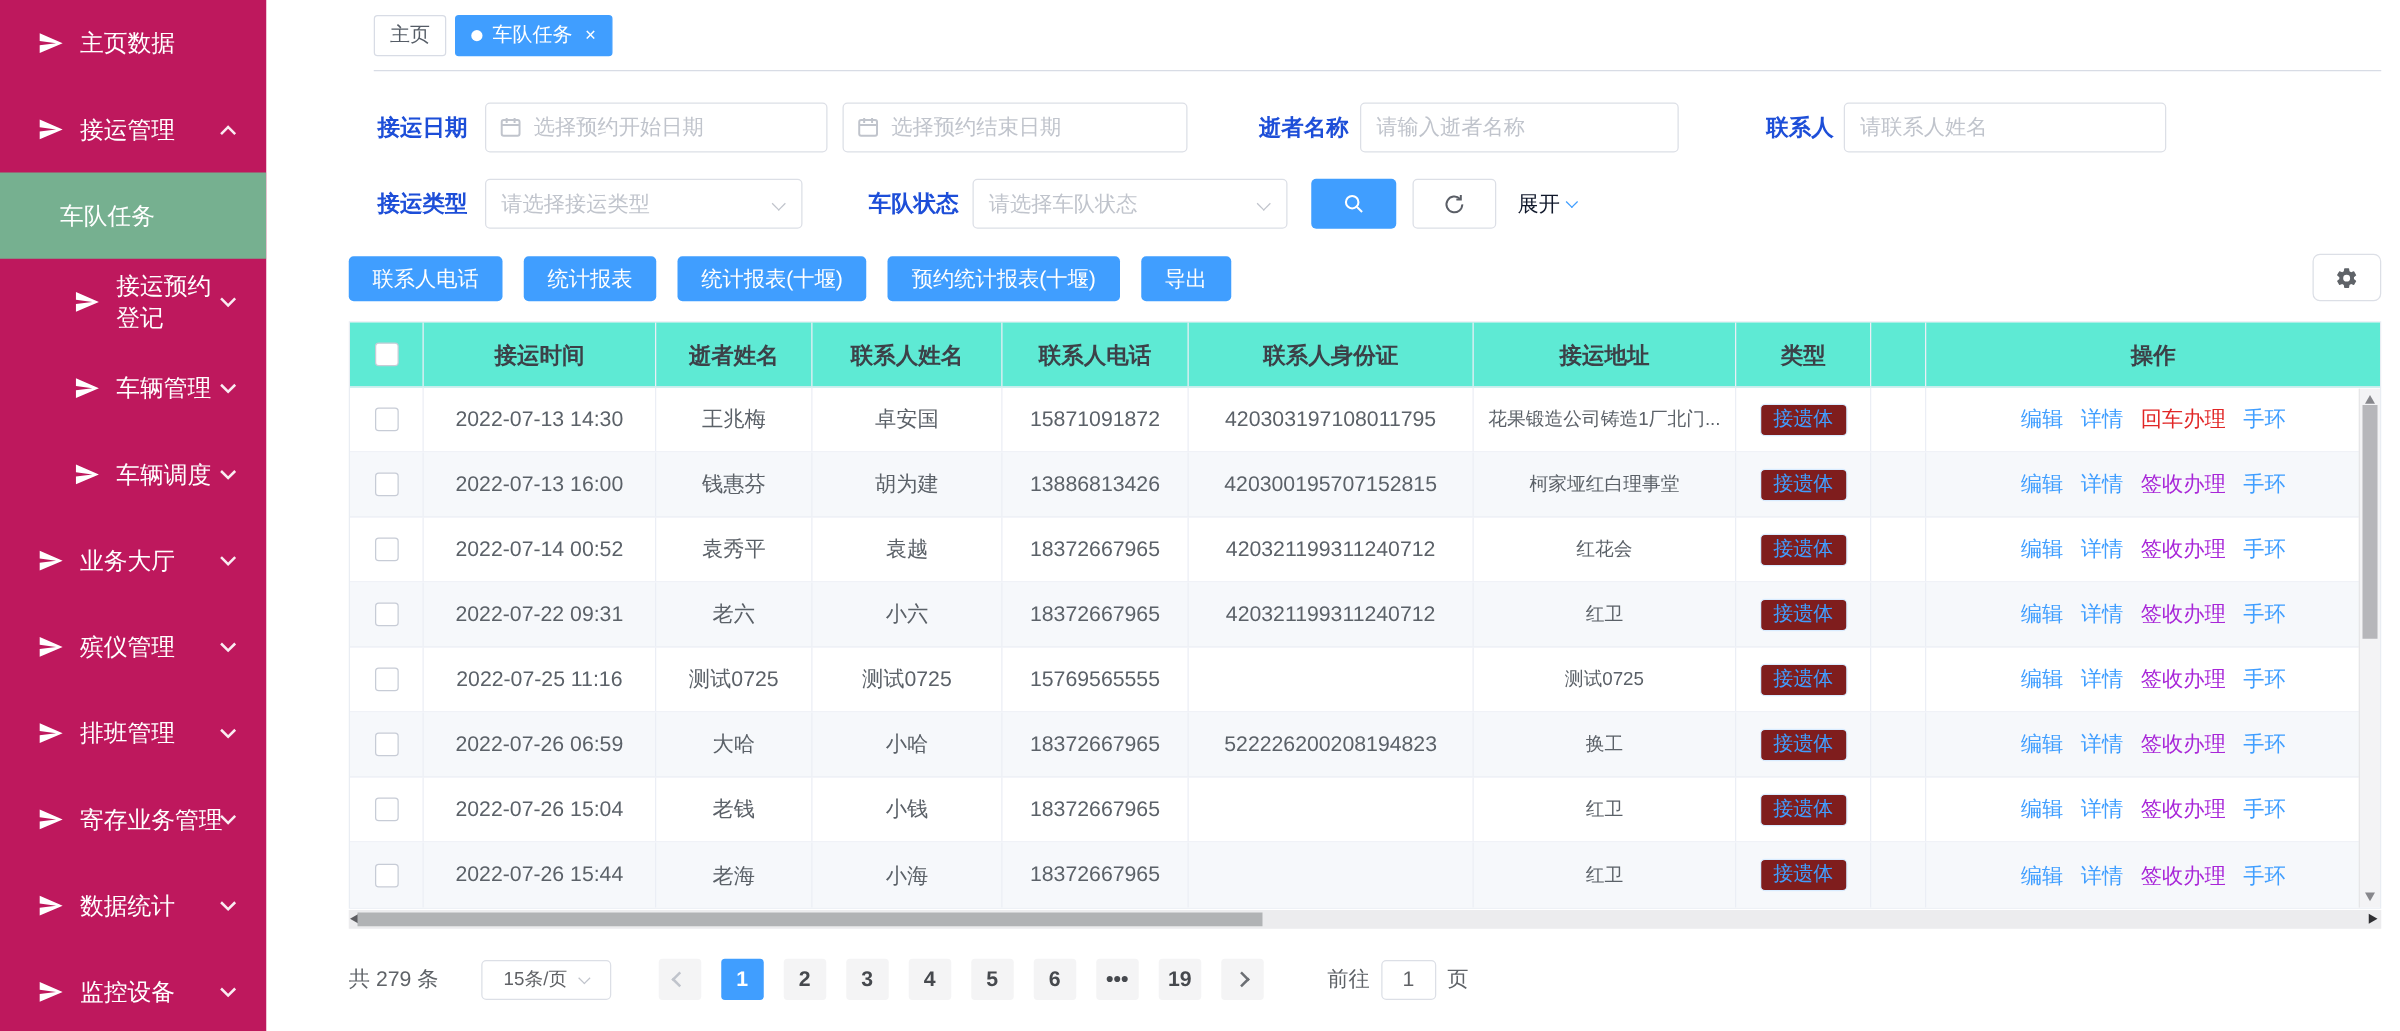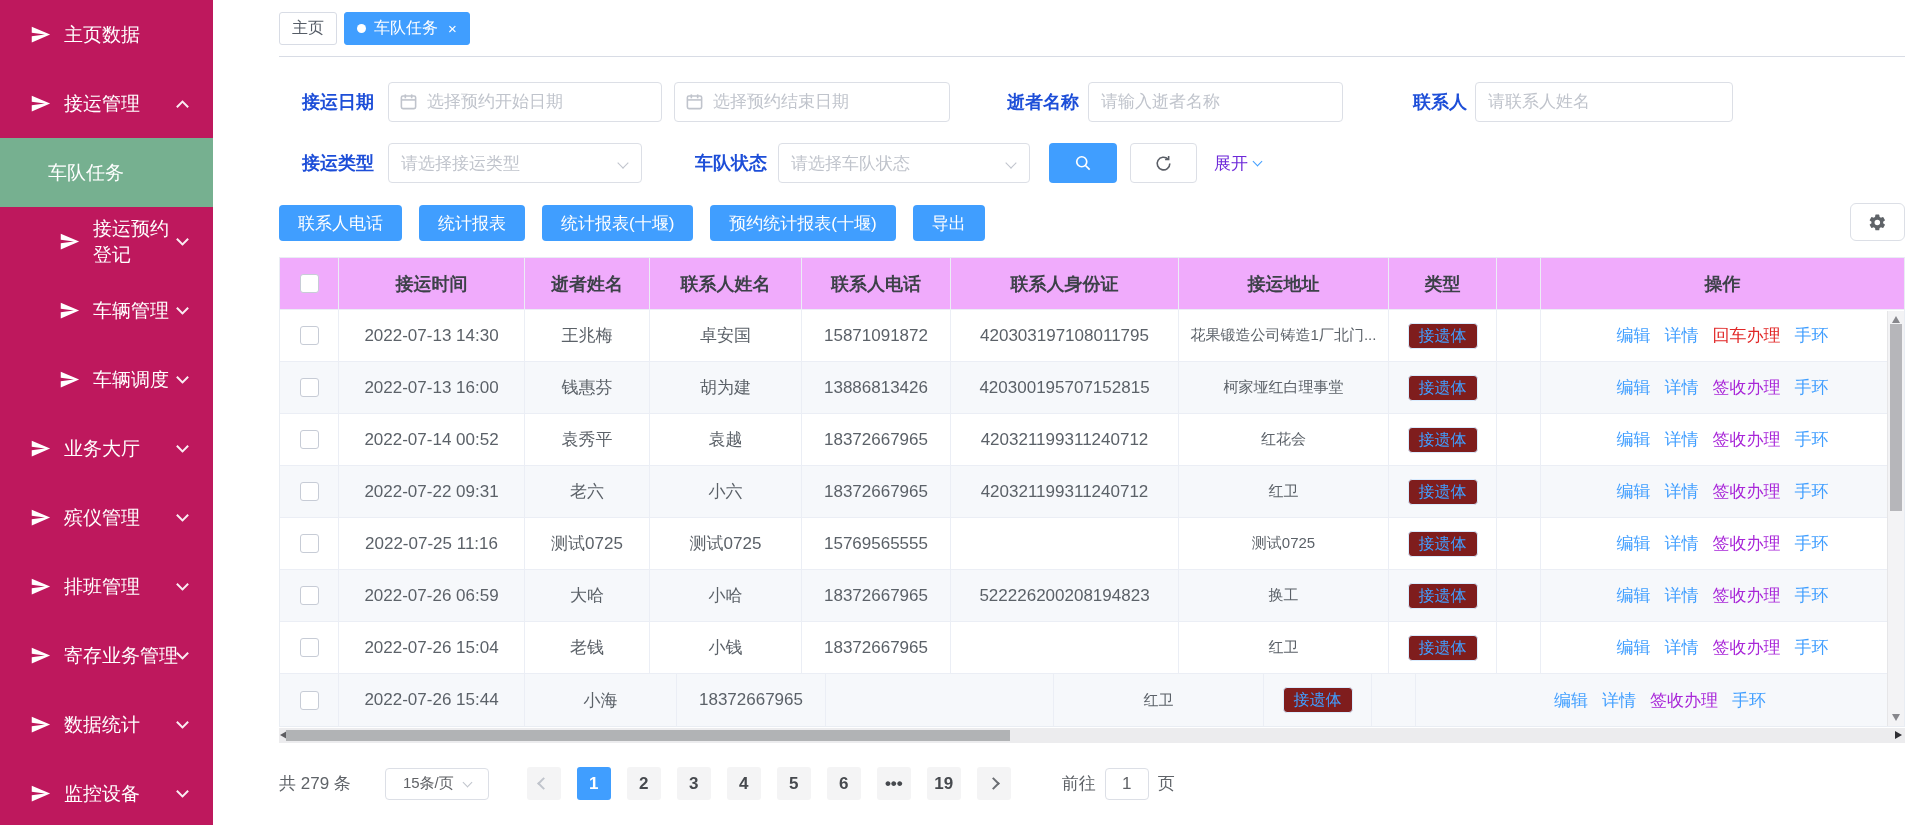--- a/index.html
+++ b/index.html
@@ -16,21 +16,21 @@
   .side-item.active { background:#76b090; padding-left:48px; }
   .chev { width:9px; height:9px; border-right:2px solid rgba(255,255,255,.92);
     border-bottom:2px solid rgba(255,255,255,.92); margin-left:auto; margin-right:26px; flex:none; }
   .chev.down { transform:rotate(45deg); margin-top:-5px; }
   .chev.up { transform:rotate(-135deg); margin-top:5px; }
 
   
   .main { flex:1; padding:0 15px 0 66px; position:relative; }
 
   
-  .tabbar { height:57px; display:flex; align-items:center; border-bottom:1px solid #d8dce5; }
+  .tabbar { height:57px; display:flex; align-items:center; border-bottom:1px solid #d8dce5;margin-left:20px; }
   .tab { height:33px; display:flex; align-items:center; padding:0 12px; font-size:16px;
     color:#555c66; background:#fff; border:1px solid #d8dce5; border-radius:3px; cursor:pointer; margin-right:7px; }
   .tab.active { background:#409eff; border-color:#409eff; color:#fff; gap:8px; }
   .tab .dot { width:9px; height:9px; border-radius:50%; background:#fff; }
   .tab .close { font-size:15px; line-height:1; margin-left:2px; cursor:pointer; }
 
   
   .frow { display:flex; align-items:center; height:40px; }
   .frow1 { margin-top:25px; }
   .frow2 { margin-top:21px; }
@@ -42,36 +42,36 @@
   .inp-wrap.with-icon .inp { padding-left:38px; }
   .cal-ic { position:absolute; left:11px; top:10px; }
   .sel { height:40px; border:1px solid #dcdfe6; border-radius:4px; display:flex;
     align-items:center; padding:0 12px; color:#c0c4cc; font-size:17px; cursor:pointer; flex:none; position:relative; }
   .sel .schev { width:8px; height:8px; border-right:1.6px solid #c0c4cc; border-bottom:1.6px solid #c0c4cc;
     transform:rotate(45deg); position:absolute; right:14px; top:15px; }
   .btn-search { width:68px; height:40px; background:#409eff; border:none; border-radius:4px;
     margin-left:19px; cursor:pointer; display:flex; align-items:center; justify-content:center; }
   .btn-refresh { width:67px; height:40px; background:#fff; border:1px solid #dcdfe6; border-radius:4px;
     margin-left:13px; cursor:pointer; display:flex; align-items:center; justify-content:center; }
-  .expand { margin-left:17px; color:#6d28d9; font-size:17px; display:flex; align-items:center; gap:6px; cursor:pointer; }
+  .expand { margin-left:17px; color:#0f172a; font-size:17px; display:flex; align-items:center; gap:6px; cursor:pointer; }
   .expand .schev { width:7px; height:7px; border-right:1.6px solid #409eff; border-bottom:1.6px solid #409eff;
     transform:rotate(45deg); margin-top:-3px; }
 
   
   .toolbar { margin-top:22px; display:flex; gap:17px; position:relative; align-items:center; }
   .btn-primary { background:#409eff; color:#fff; border:none; border-radius:4px; height:36px;
     padding:0 19px; font-size:17px; cursor:pointer; }
   .btn-gear { position:absolute; right:0; top:-2px; width:55px; height:38px; background:#fff;
     border:1px solid #dcdfe6; border-radius:6px; cursor:pointer; display:flex; align-items:center; justify-content:center; }
 
   
   .tbl { margin-top:16px; border:1px solid #e9edf3; position:relative; }
   .trow { display:flex; height:52px; border-bottom:1px solid #ebeef5; align-items:stretch; }
   .trow:last-child { border-bottom:none; }
-  .thead { background:#f0abfc;justify-content:center; }
+  .thead { background:#5eead4;justify-content:center; }
   .thead .td { font-weight:bold; color:#3c4148; font-size:18px; }
   .tbody .trow:nth-child(even) { background:#f6f8fb; }
   .td { display:flex; align-items:center; justify-content:center; border-right:1px solid #ebeef5;
     font-size:17px; color:#5b6168; overflow:hidden; white-space:nowrap; }
   .c-check { width:59px; flex:none; }
   .c-time { width:186px; flex:none; }
   .c-name { width:125px; flex:none; }
   .c-contact { width:152px; flex:none; }
   .c-phone { width:149px; flex:none; }
   .c-id { width:228px; flex:none; }
@@ -533,20 +533,21 @@
               <span class="lnk purple">签收办理</span>
               <span class="lnk">手环</span>
             </div>
           </div>
 
           <div class="trow">
             <div class="td c-check">
               <span class="cb"></span>
             </div>
             <div class="td c-time">2022-07-26 15:44</div>
+            <div class="td c-name">老海</div>
             <div class="td c-contact">小海</div>
             <div class="td c-phone">18372667965</div>
             <div class="td c-id"></div>
             <div class="td c-addr">红卫</div>
             <div class="td c-type">
               <span class="tag">接遗体</span>
             </div>
             <div class="td c-gap"></div>
             <div class="td c-ops">
               <span class="lnk">编辑</span>

